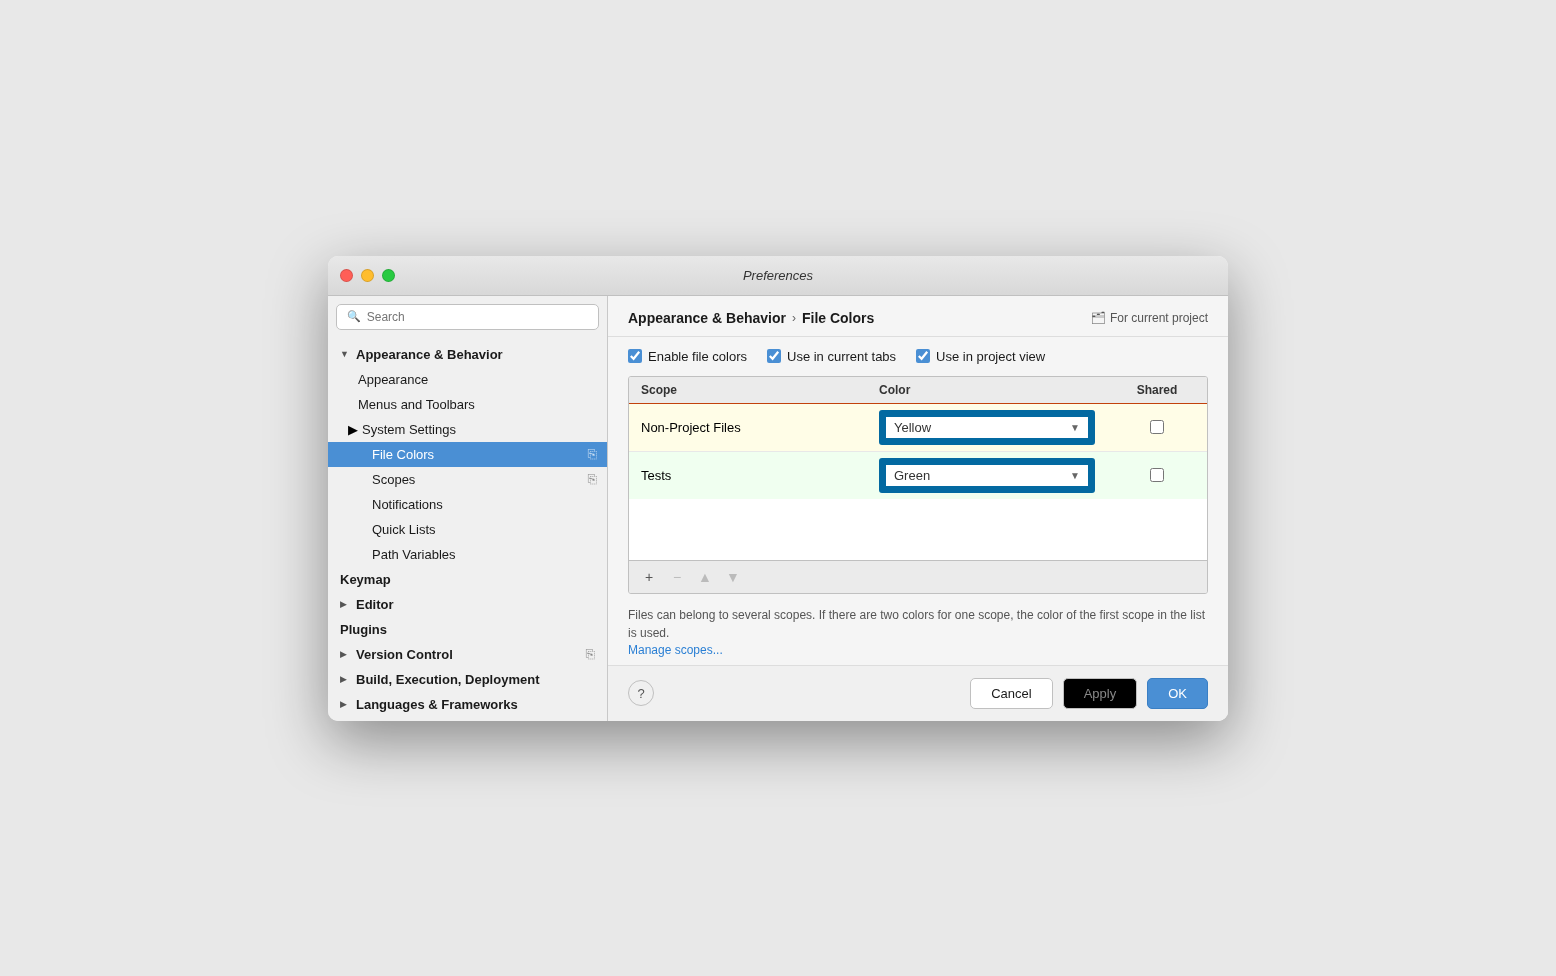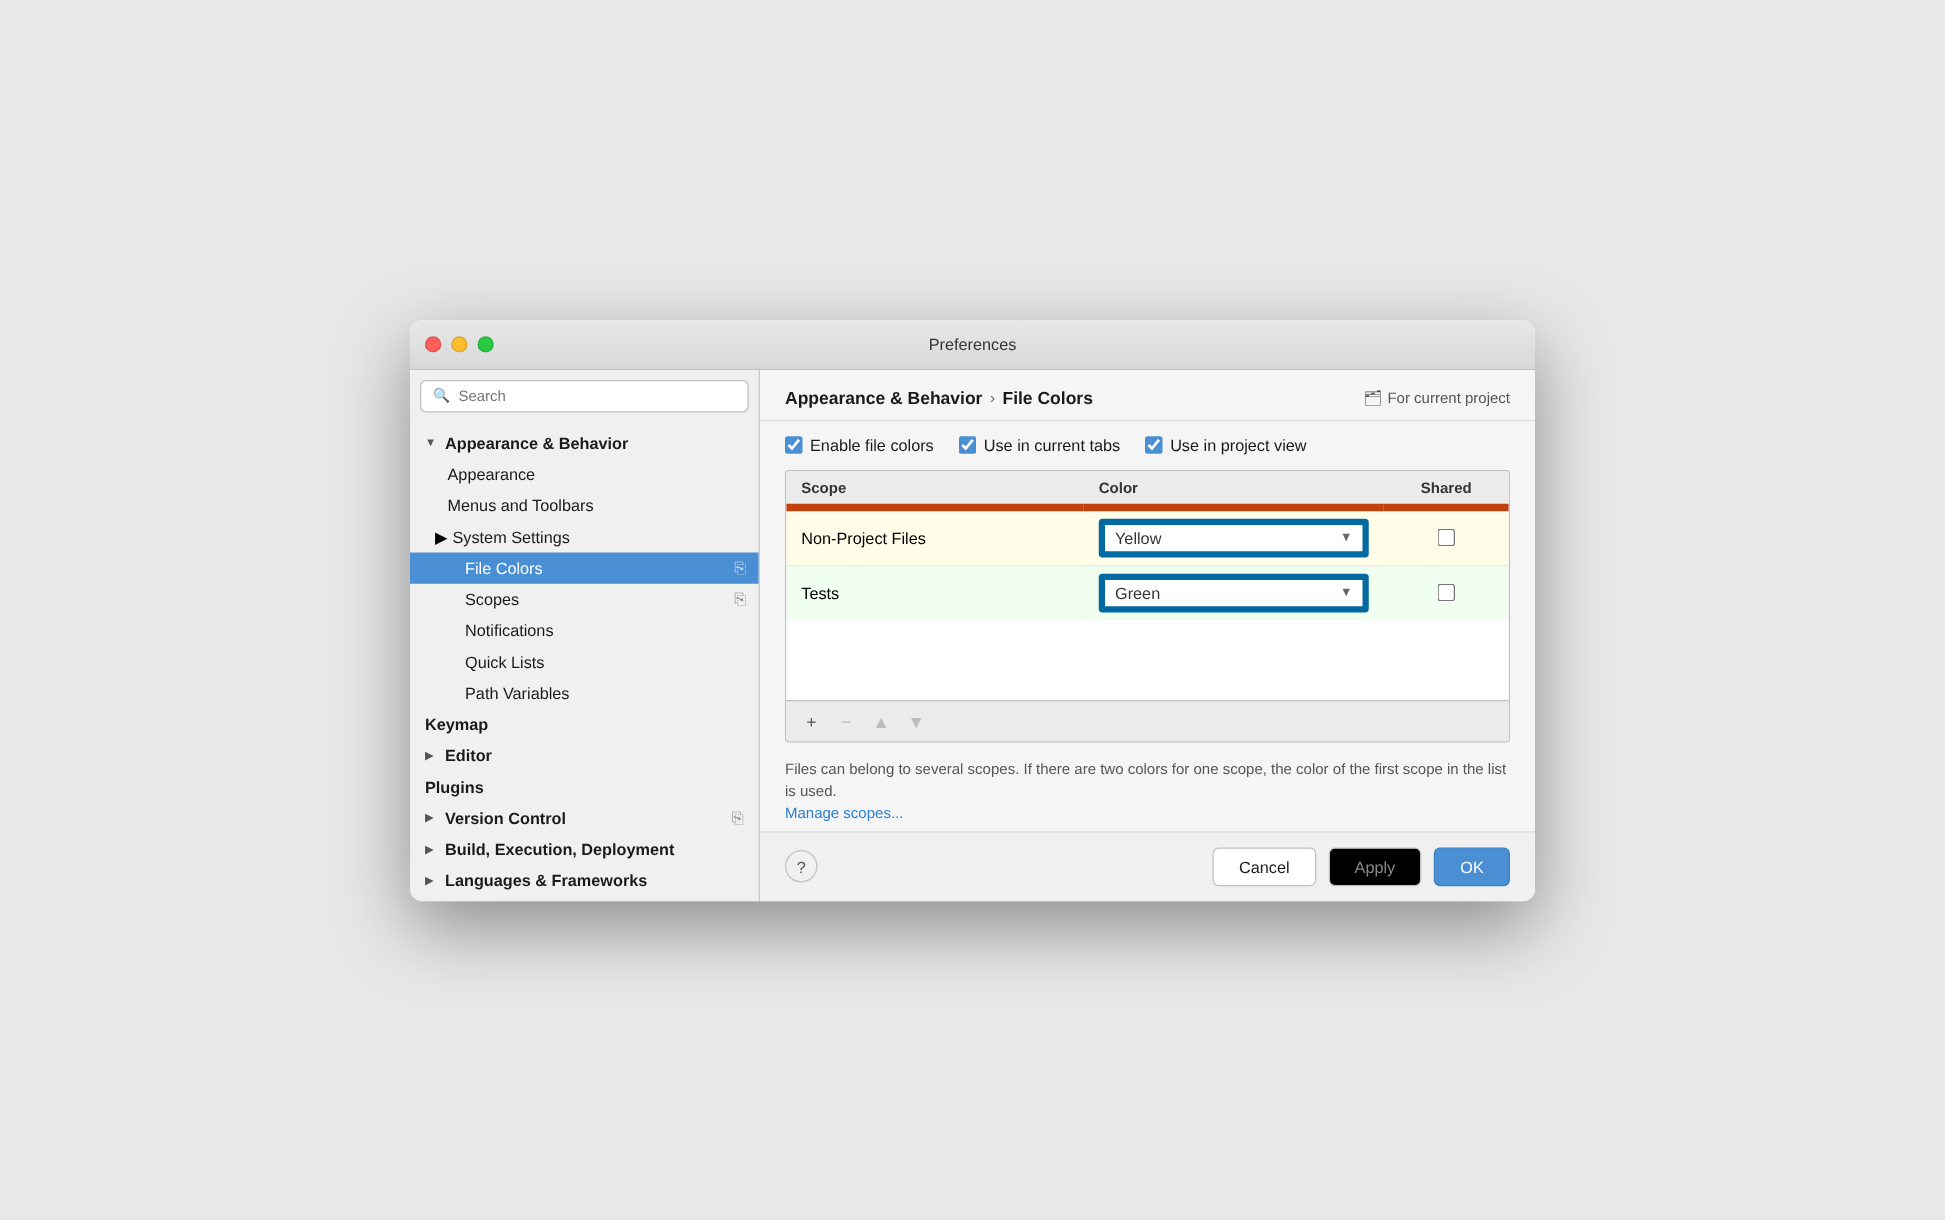--- a/index.html
+++ b/index.html
@@ -22,20 +22,21 @@
       flex-direction: column;
     }
     .titlebar {
       background: linear-gradient(to bottom, #e8e8e8, #d8d8d8);
       padding: 12px 16px;
       display: flex;
       align-items: center;
       justify-content: center;
       position: relative;
       border-bottom: 1px solid #c0c0c0;
+      font-style: italic;
     }
     .titlebar-controls {
       position: absolute;
       left: 12px;
       display: flex;
       gap: 8px;
       align-items: center;
     }
     .traffic-light {
       width: 13px;
@@ -210,21 +211,21 @@
       display: flex;
       flex-direction: column;
       overflow: hidden;
     }
     .table {
       width: 100%;
       border-collapse: collapse;
     }
     .table th {
       background: #ebebeb;
-      border-bottom: 6px solid #c2410c;
+      border-bottom: 1px solid #c2410c;
       padding: 6px 12px;
       text-align: left;
       font-weight: 600;
       font-size: 12px;
       color: #333;
     }
     .table th.col-shared {
       text-align: center;
       width: 100px;
     }
@@ -238,21 +239,21 @@
       vertical-align: middle;
     }
     .table tr:last-child td {
       border-bottom: none;
     }
     .color-dropdown {
       display: flex;
       align-items: center;
       justify-content: space-between;
       flex: 1;
-      border: 5px solid #0369a1;
+      border: 7px solid #0369a1;
       border-radius: 3px;
       padding: 3px 8px;
       background: white;
       cursor: pointer;
       font-size: 13px;
     }
     .color-dropdown-text { color: #333; }
     .color-dropdown-arrow { color: #666; font-size: 10px; }
     .row-yellow td { background: #fffde7; }
     .row-green td { background: #f0fff0; }

